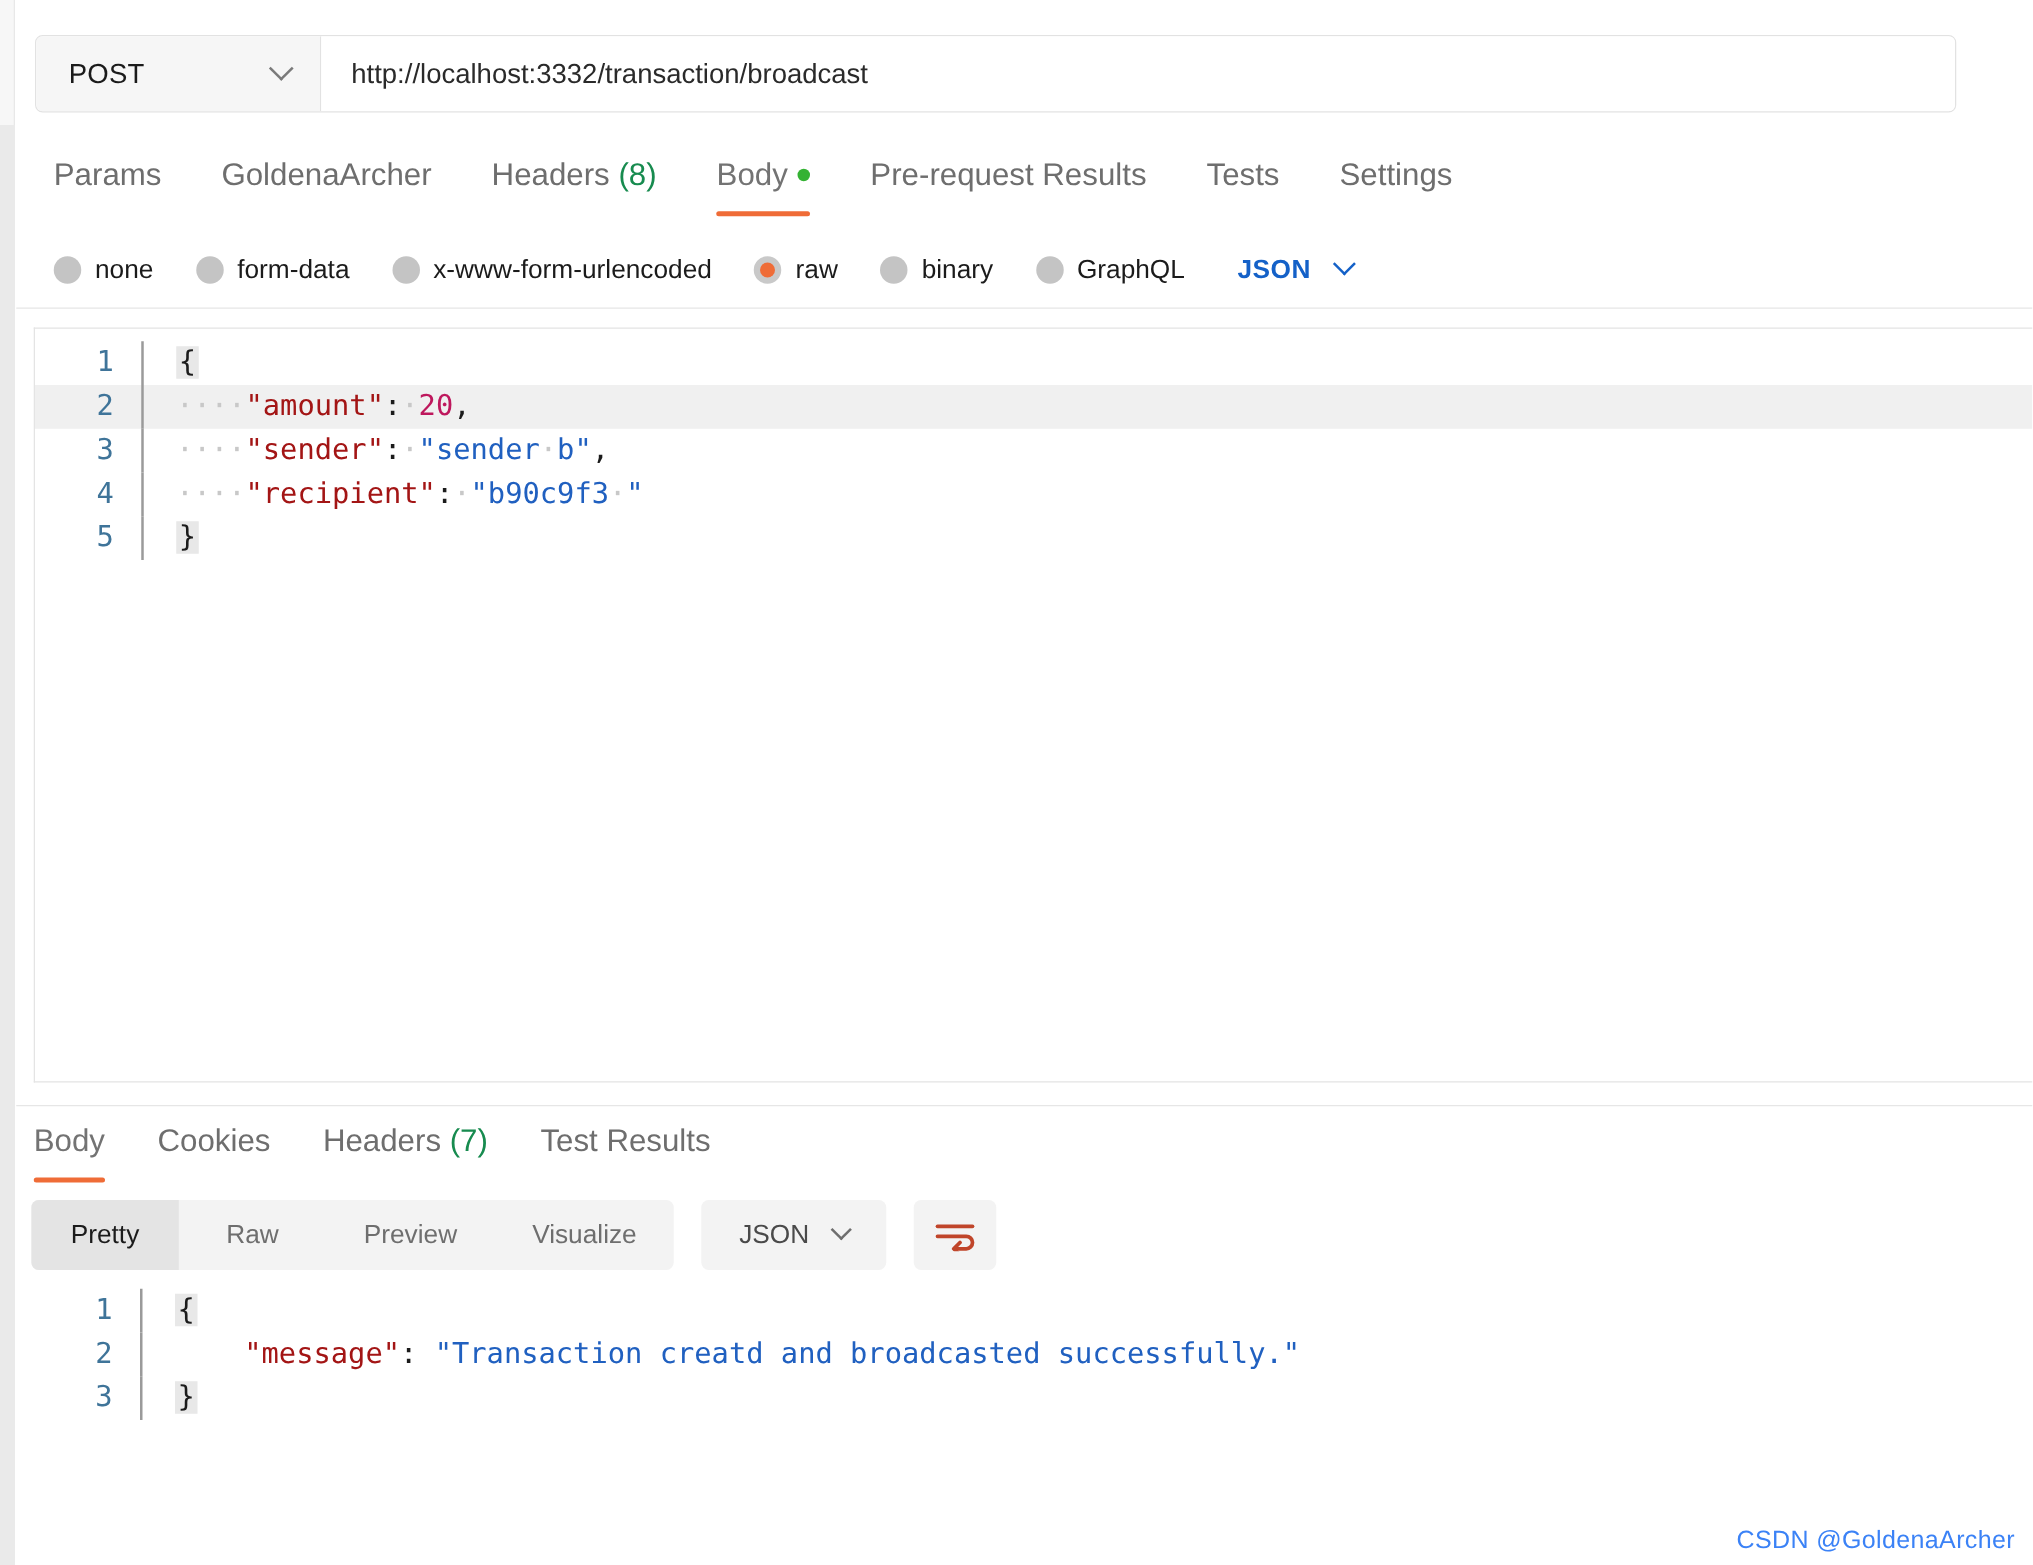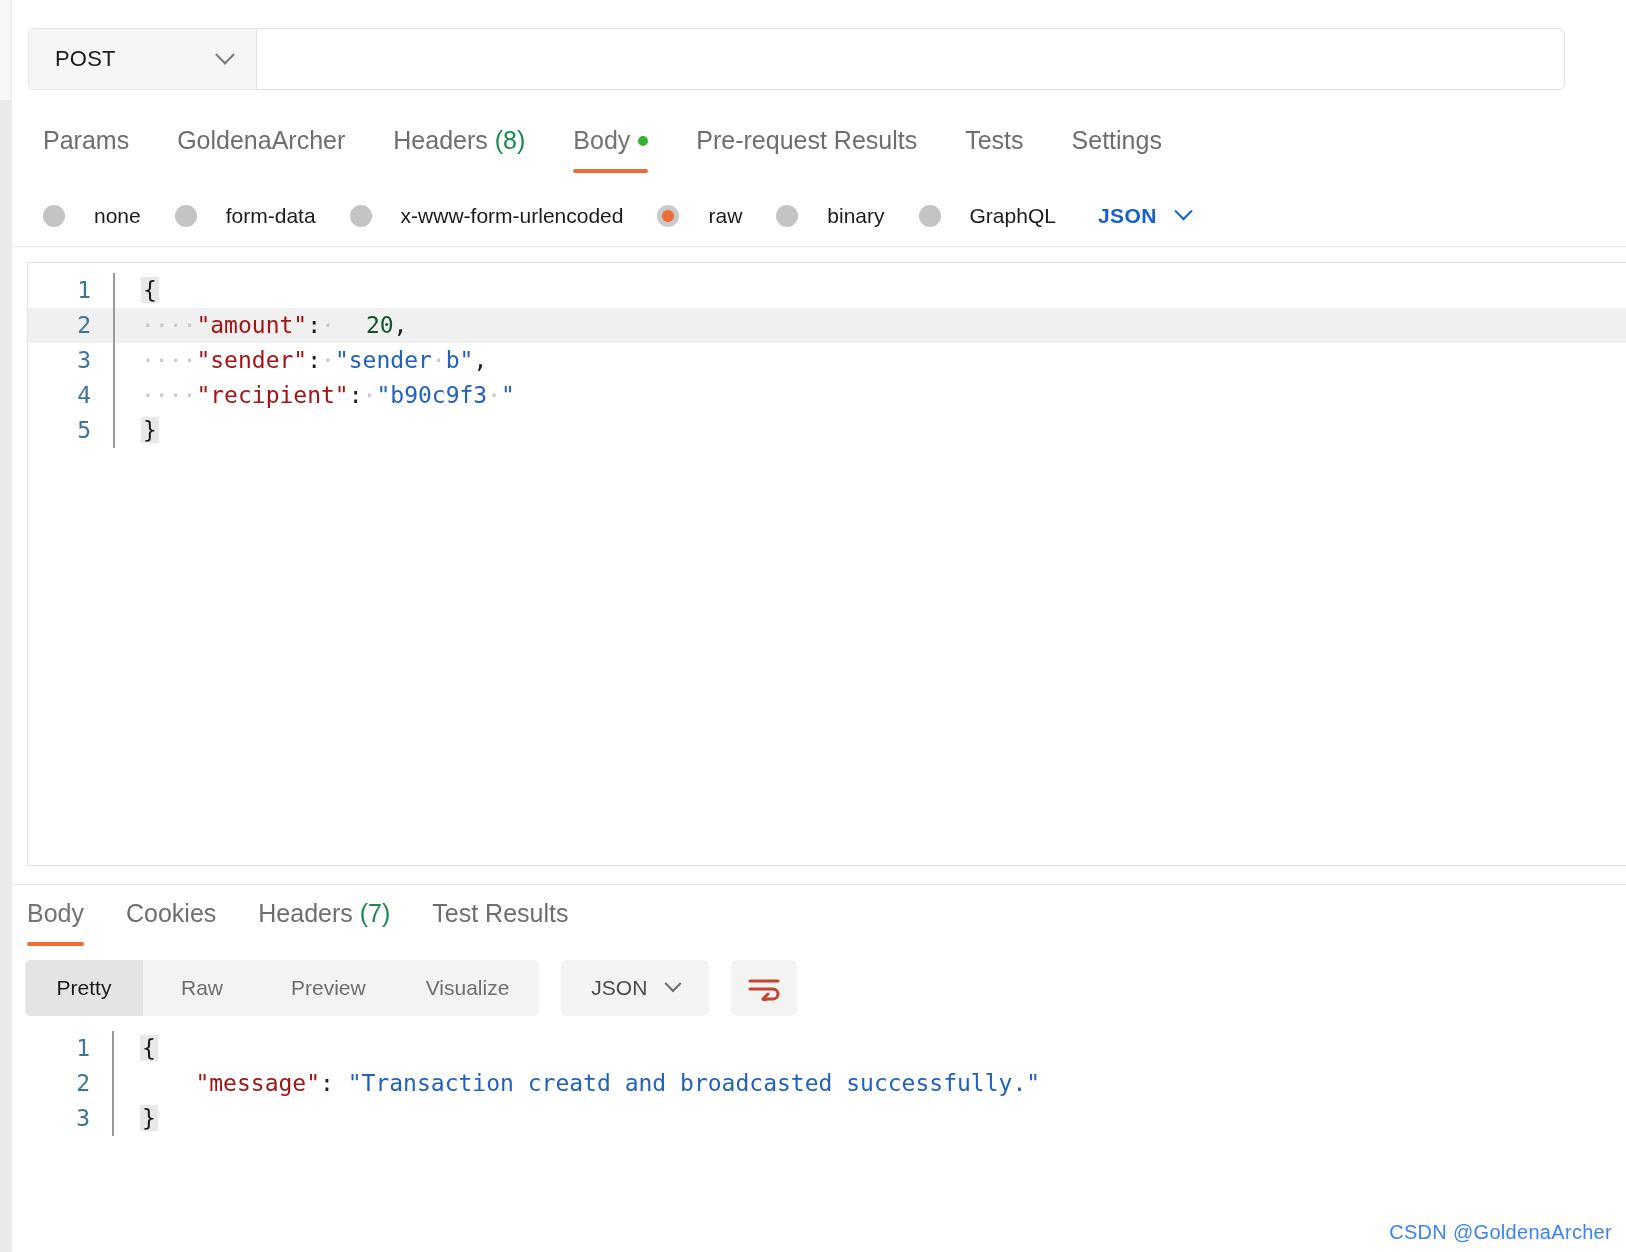--- a/index.html
+++ b/index.html
@@ -128,21 +128,20 @@
     align-items: center;
     padding-left: 30px;
     border-bottom: 1px solid #e6e6e6;
   }
   .radio-item {
     display: flex;
     align-items: center;
     margin-right: 34px;
     cursor: pointer;
     white-space: nowrap;
-    gap: 18px;
   }
   .radio-dot {
     width: 22px; height: 22px;
     border-radius: 50%;
     background: #c4c4c4;
     margin-right: 11px;
     flex: none;
   }
   .radio-dot.selected {
     background: #ffffff;
@@ -215,21 +214,21 @@
   }
   .fold {
     width: 18px;
     flex: none;
     border-left: 2px solid #9a9a9a;
     height: 35px;
   }
   .code-text { padding-left: 10px; }
   .tok-key   { color: #a31515; }
   .tok-str   { color: #2060c0; }
-  .tok-num   { color: #14532d; margin-left: 31px; }
+  .tok-num   { color: #be185d; }
   .tok-punct { color: #1b1b1b; }
   .tok-brace { color: #1b1b1b; background: #e8e8e8; padding: 0 2px; }
   .ws { color: #c8c8c8; }
 
   
   .res-tabs {
     position: absolute;
     left: 13px; top: 884px;
     width: 1613px; height: 62px;
     display: flex;
@@ -332,20 +331,21 @@
 
   <div class="left-gutter">
     <div class="left-scroll-thumb"></div>
   </div>
 
   <div class="url-bar">
     <div class="method-select">
       <span class="method-label">POST</span>
       <span class="chevron"></span>
     </div>
+    <div class="url-input">http://localhost:3332/transaction/broadcast</div>
   </div>
 
   <div class="req-tabs" id="request-tabs">
       <div class="tab"><span>Params</span></div>
       <div class="tab"><span>GoldenaArcher</span></div>
       <div class="tab"><span>Headers</span><span class="tab-count"> (8)</span></div>
       <div class="tab active"><span>Body</span><span class="green-dot"></span></div>
       <div class="tab"><span>Pre-request Results</span></div>
       <div class="tab"><span>Tests</span></div>
       <div class="tab"><span>Settings</span></div>

